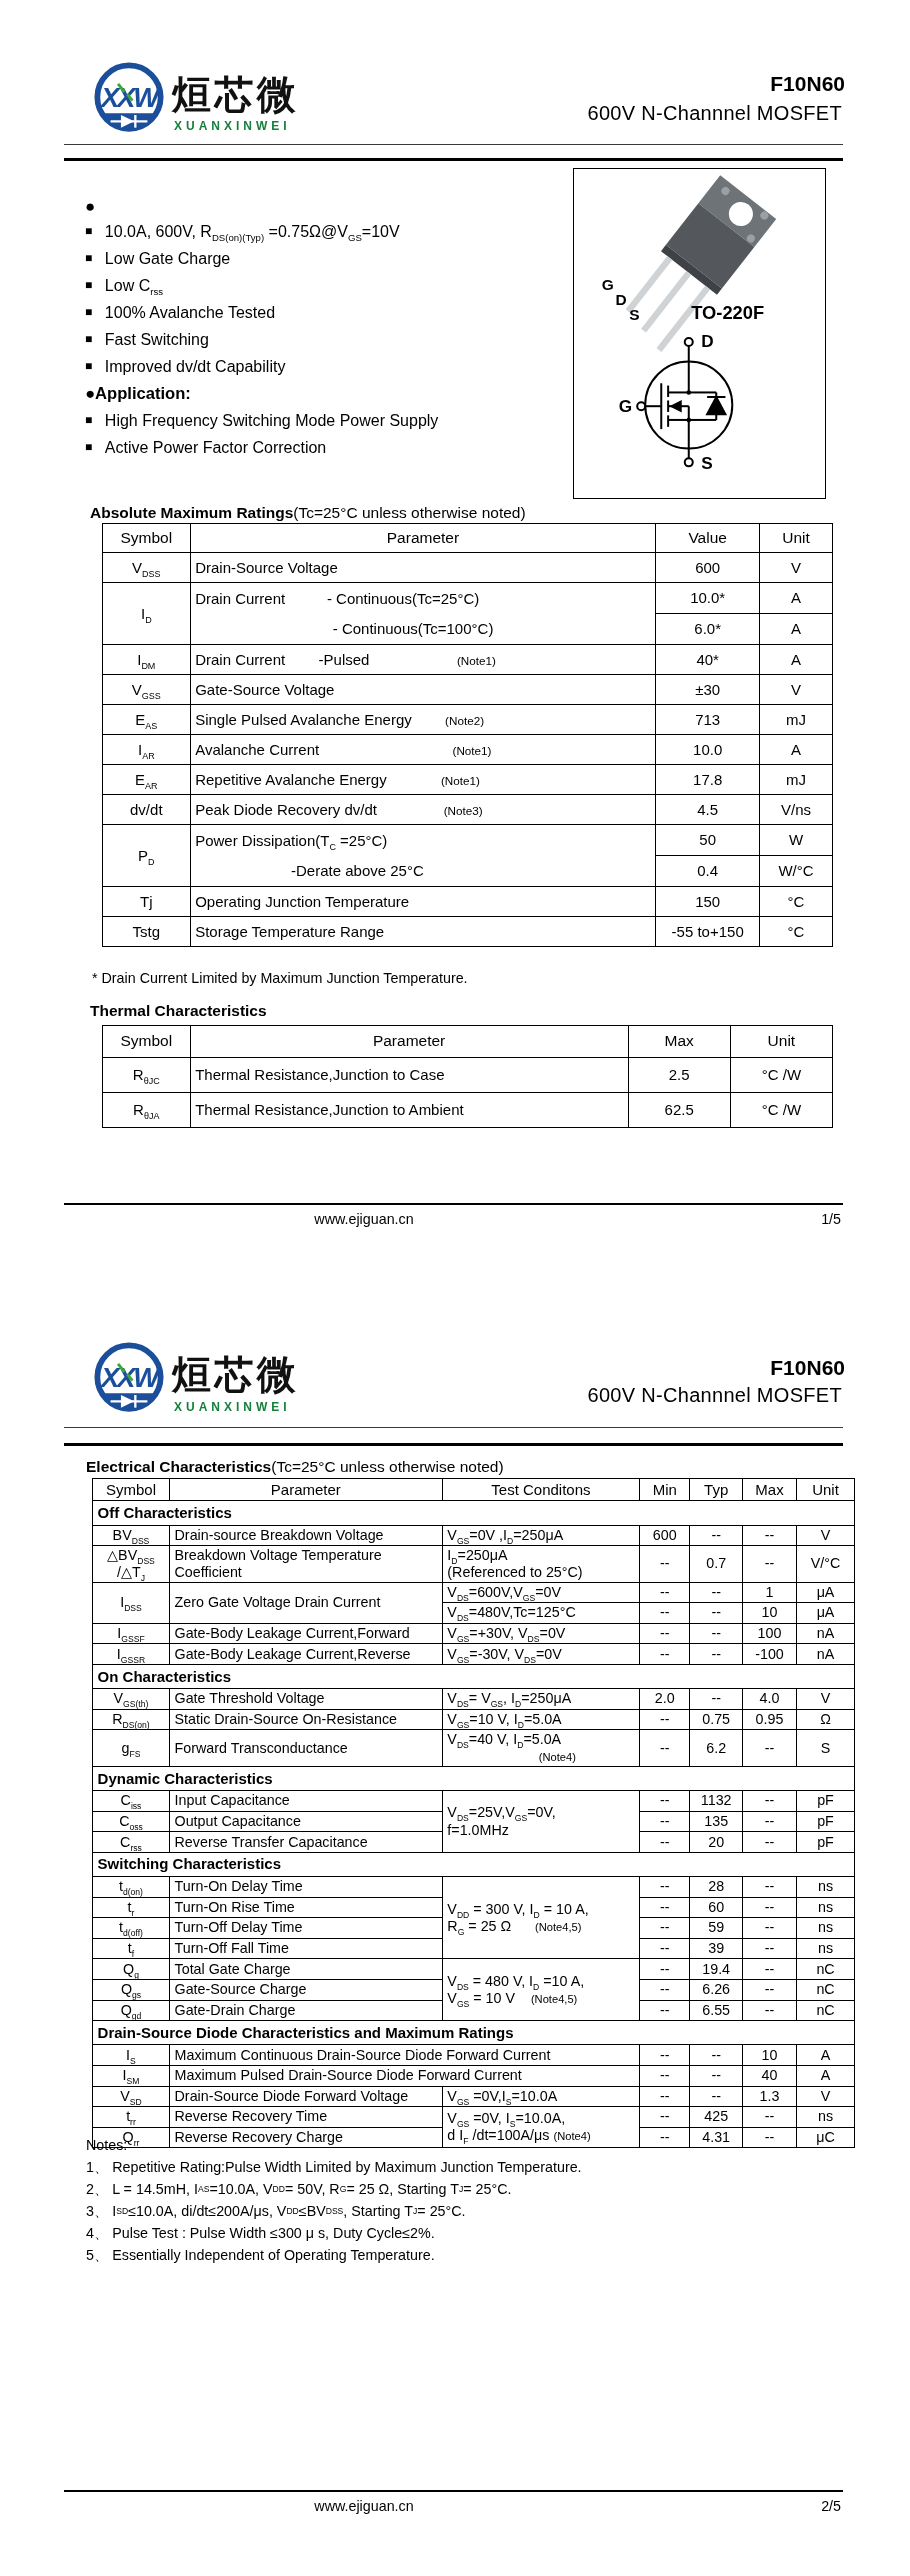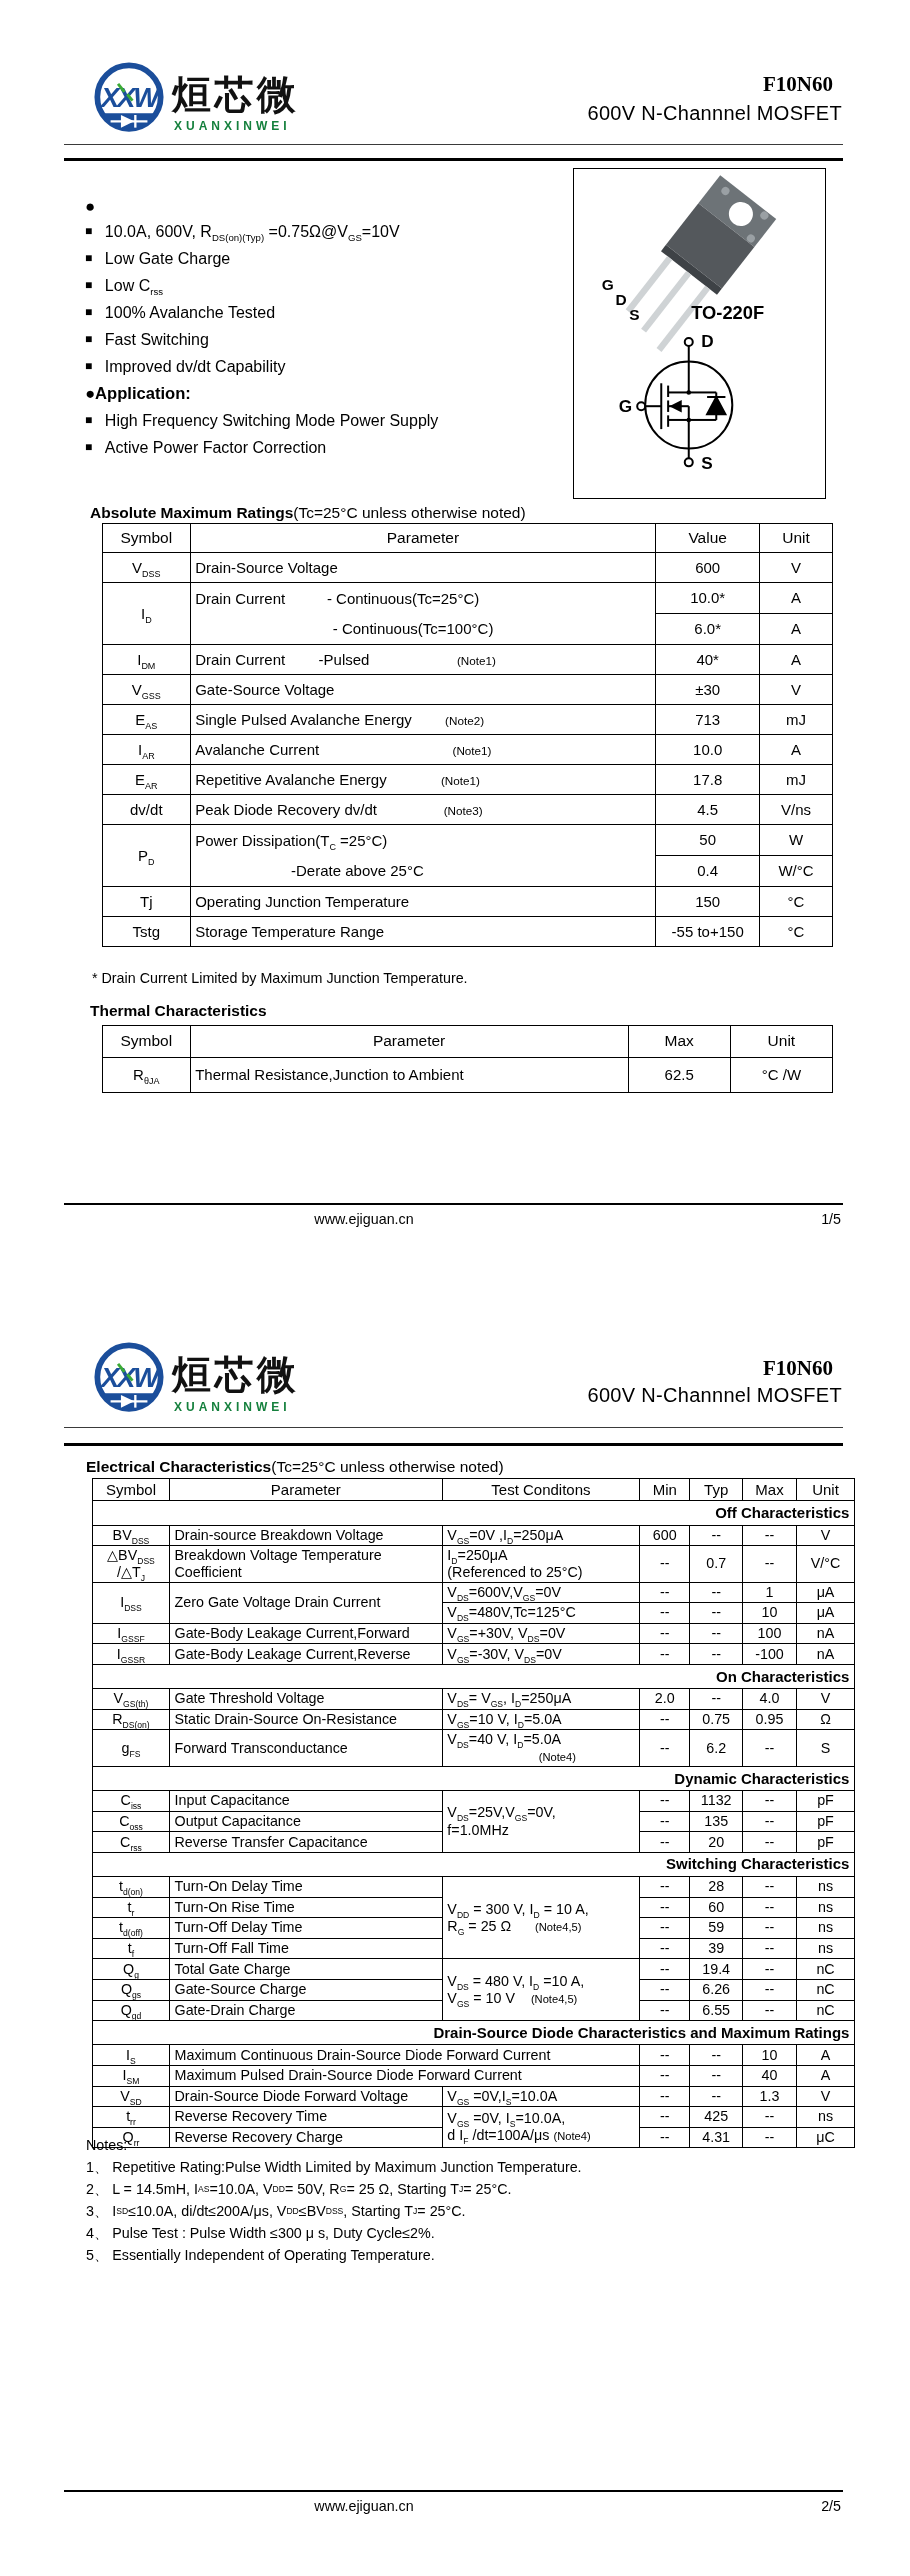--- a/index.html
+++ b/index.html
@@ -3,21 +3,21 @@
 <meta charset="utf-8">
 <style>
   html,body{margin:0;padding:0;background:#ffffff;}
   body{width:910px;font-family:"Liberation Sans","DejaVu Sans",sans-serif;color:#000;}
   .page{position:relative;width:910px;height:1288px;background:#fff;overflow:hidden;}
 
   
   .logo-svg{position:absolute;left:91px;top:62px;}
   .logo-cn{position:absolute;left:172px;top:68px;font-size:39px;font-weight:bold;letter-spacing:3.4px;color:#111;}
   .logo-en{position:absolute;left:174px;top:119px;font-size:12px;font-weight:600;letter-spacing:4px;color:#15803d;}
-  .part-no{position:absolute;right:77px;top:72px;font-size:21px;font-weight:bold;text-align:right;font-family:Liberation Serif, serif;}
+  .part-no{position:absolute;right:65px;top:72px;font-size:21px;font-weight:bold;text-align:right;}
   .part-sub{position:absolute;right:68px;top:102px;font-size:20px;font-weight:400;text-align:right;letter-spacing:0.3px;}
   .rule{position:absolute;left:64px;width:779px;background:#000;}
   .rule.thin{height:1.1px;background:#3a3a3a;}
   .rule.thick{height:2.9px;}
 
   
   .features{position:absolute;left:85px;top:195px;width:476px;font-size:16px;}
   .feat-row{height:27px;display:flex;align-items:center;}
   .feat-dot{font-size:17px;height:23px;}
   .sq{font-size:12px;margin-right:12.6px;position:relative;top:-0.6px;}
@@ -29,21 +29,21 @@
   
   .sec-title{position:absolute;font-size:15.5px;}
   .sec-title .b{font-weight:bold;}
 
   
   table.dstable{border-collapse:collapse;table-layout:fixed;position:absolute;border:1.7px solid #000;margin-left:12px;}
   table.dstable td{border:1.1px solid #000;padding:0.6px 4.6px;white-space:pre-wrap;line-height:1.2;vertical-align:middle;overflow:hidden;}
   table.dstable td.c{text-align:center;}
   table.dstable td.l{text-align:left;}
   table.dstable tr.head td{text-align:center;}
-  table.dstable td.sec{font-weight:bold;text-align:right;}
+  table.dstable td.sec{font-weight:bold;text-align:left;}
   sub{font-size:60%;line-height:0;}
   .note-small{font-size:78%;}
 
   #abs-table{left:90px;top:523px;width:731px;font-size:15px;}
   #abs-table tr{height:30px;}
   #abs-table tr.head{height:29px;}
   #abs-table tr.head td{font-size:15.5px;}
   #abs-table td.lh2{line-height:30px;}
 
   #th-table{left:90px;top:1025px;width:731px;font-size:15px;}
@@ -293,20 +293,26 @@
         <col style="width: 60%;">
         <col style="width: 14%;">
         <col style="width: 14%;">
       </colgroup>
       <tbody>
         <tr class="head">
           <td class="c">Symbol</td>
           <td class="c">Parameter</td>
           <td class="c">Max</td>
           <td class="c">Unit</td>
+        </tr>
+        <tr>
+          <td class="c">R<sub>θJC</sub></td>
+          <td class="l">Thermal Resistance,Junction to Case</td>
+          <td class="c">2.5</td>
+          <td class="c">°C /W</td>
         </tr>
         <tr>
           <td class="c">R<sub>θJA</sub></td>
           <td class="l">Thermal Resistance,Junction to Ambient</td>
           <td class="c">62.5</td>
           <td class="c">°C /W</td>
         </tr>
       </tbody>
     </table>
 

